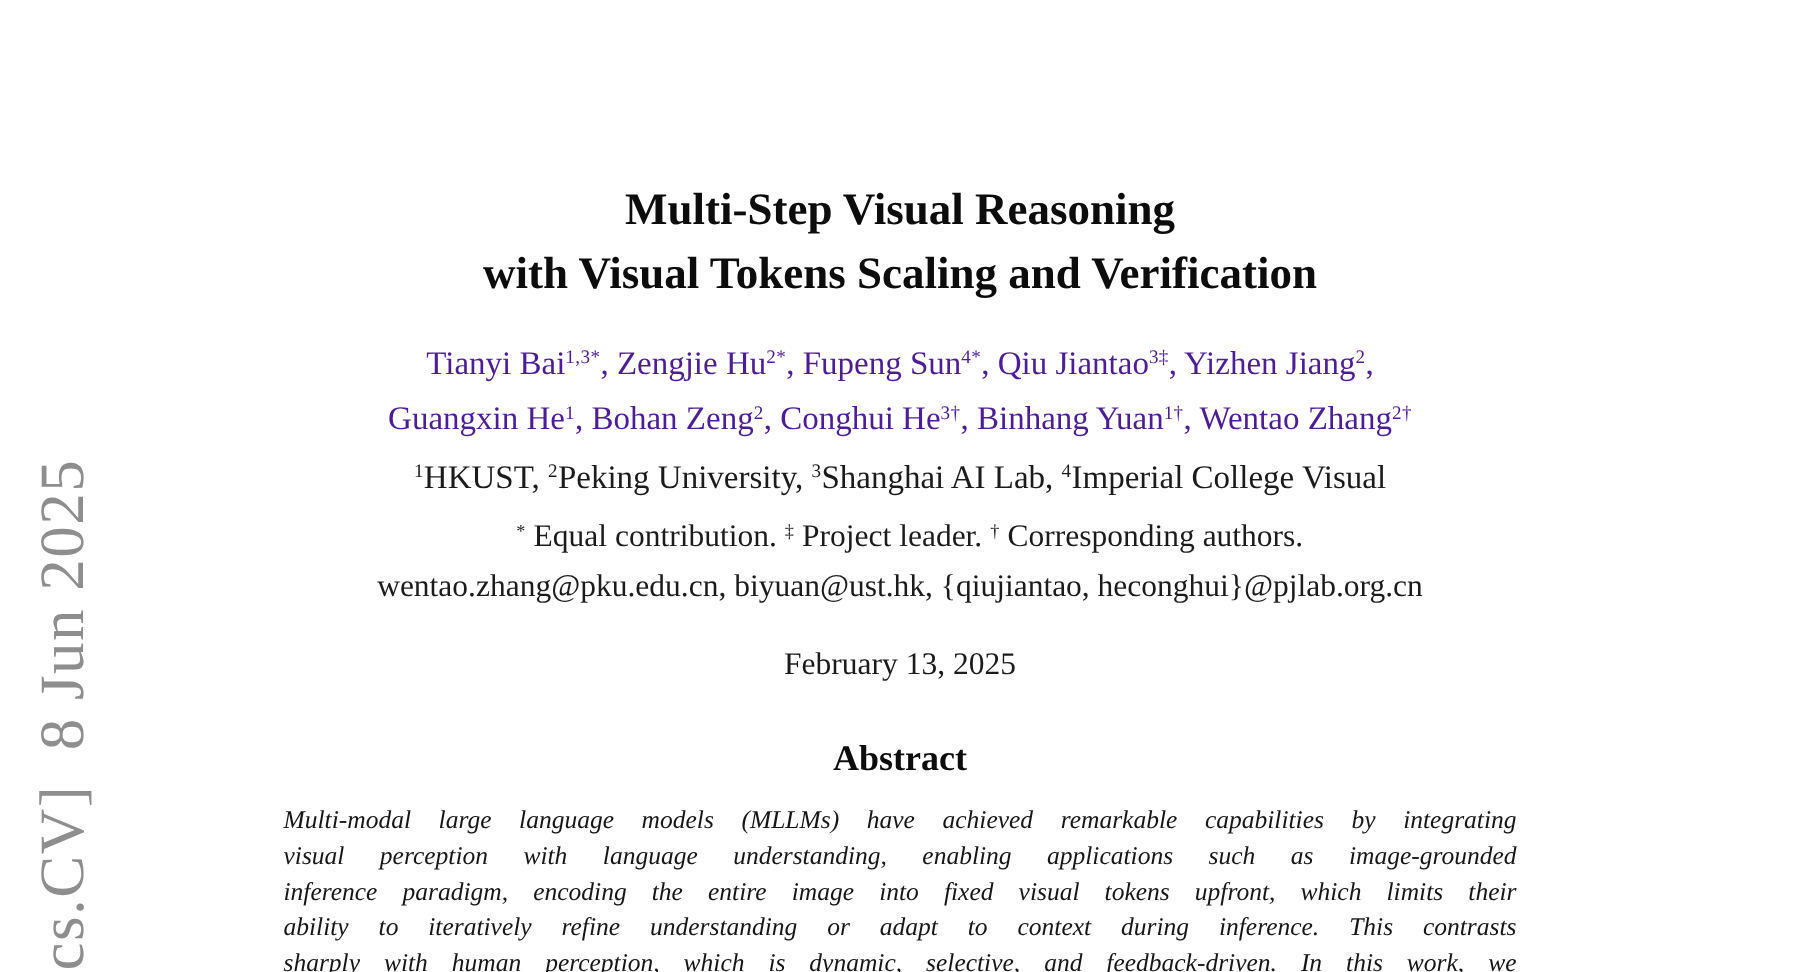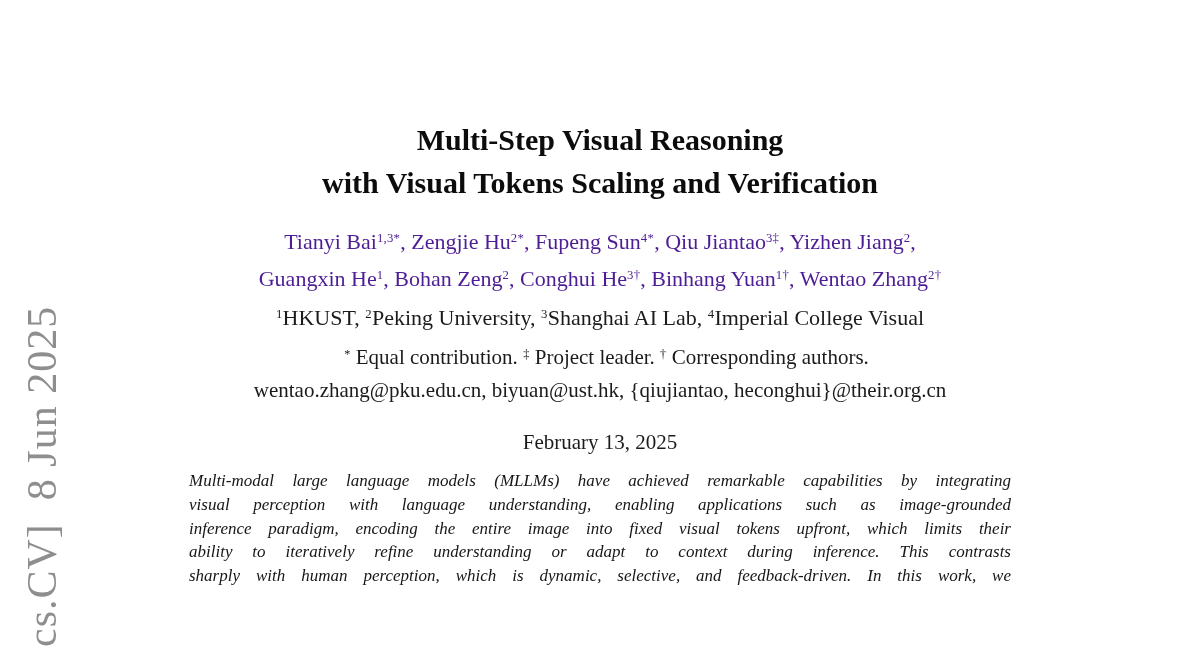--- a/index.html
+++ b/index.html
@@ -110,24 +110,25 @@
   </div>
 
   <div class="authors"><span><span>Tianyi Bai</span><sup class="sup">1,3*</sup><span>, </span></span><span><span>Zengjie Hu</span><sup class="sup">2*</sup><span>, </span></span><span><span>Fupeng Sun</span><sup class="sup">4*</sup><span>, </span></span><span><span>Qiu Jiantao</span><sup class="sup">3‡</sup><span>, </span></span><span><span>Yizhen Jiang</span><sup class="sup">2</sup><span>,</span></span></div>
 
   <div class="authors" style="margin-top:0;"><span><span>Guangxin He</span><sup class="sup">1</sup><span>, </span></span><span><span>Bohan Zeng</span><sup class="sup">2</sup><span>, </span></span><span><span>Conghui He</span><sup class="sup">3†</sup><span>, </span></span><span><span>Binhang Yuan</span><sup class="sup">1†</sup><span>, </span></span><span><span>Wentao Zhang</span><sup class="sup">2†</sup><span></span></span></div>
 
   <div class="affiliations"><span><sup class="sup">1</sup><span>HKUST, </span></span><span><sup class="sup">2</sup><span>Peking University, </span></span><span><sup class="sup">3</sup><span>Shanghai AI Lab, </span></span><span><sup class="sup">4</sup><span>Imperial College Visual</span></span></div>
 
   <div class="notes"><span><sup class="sup">*</sup><span> Equal contribution. </span></span><span><sup class="sup">‡</sup><span> Project leader. </span></span><span><sup class="sup">†</sup><span> Corresponding authors.</span></span></div>
 
-  <div class="emails">wentao.zhang@pku.edu.cn, biyuan@ust.hk, {qiujiantao, heconghui}@their.org.cn</div>
+  <div class="emails">wentao.zhang@pku.edu.cn, biyuan@ust.hk, {qiujiantao, heconghui}@pjlab.org.cn</div>
 
   <div class="date">February 13, 2025</div>
 
+  <div class="abstract-heading">Abstract</div>
 
   <div class="abstract-body">
     <div class="abstract-line">Multi-modal large language models (MLLMs) have achieved remarkable capabilities by integrating</div>
     <div class="abstract-line">visual perception with language understanding, enabling applications such as image-grounded</div>
     <div class="abstract-line">inference paradigm, encoding the entire image into fixed visual tokens upfront, which limits their</div>
     <div class="abstract-line">ability to iteratively refine understanding or adapt to context during inference.  This contrasts</div>
     <div class="abstract-line">sharply with human perception, which is dynamic, selective, and feedback-driven. In this work, we</div>
   </div>
 
 </div>

